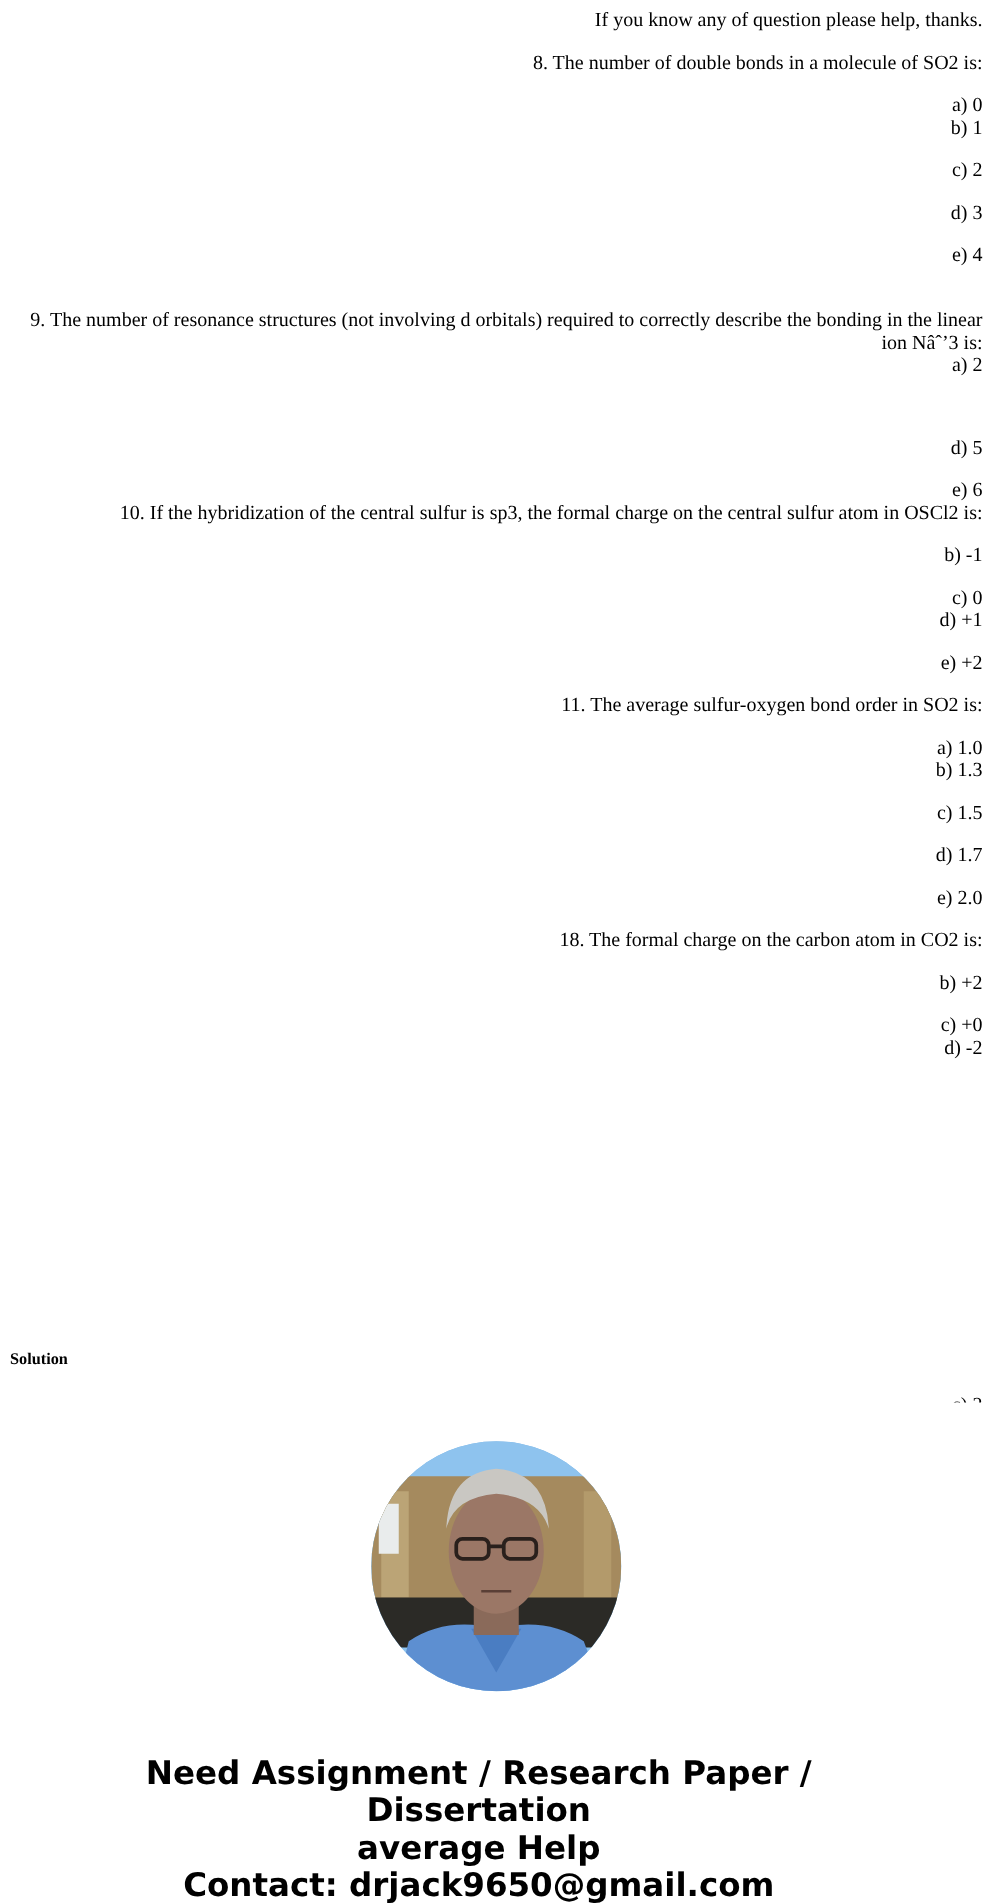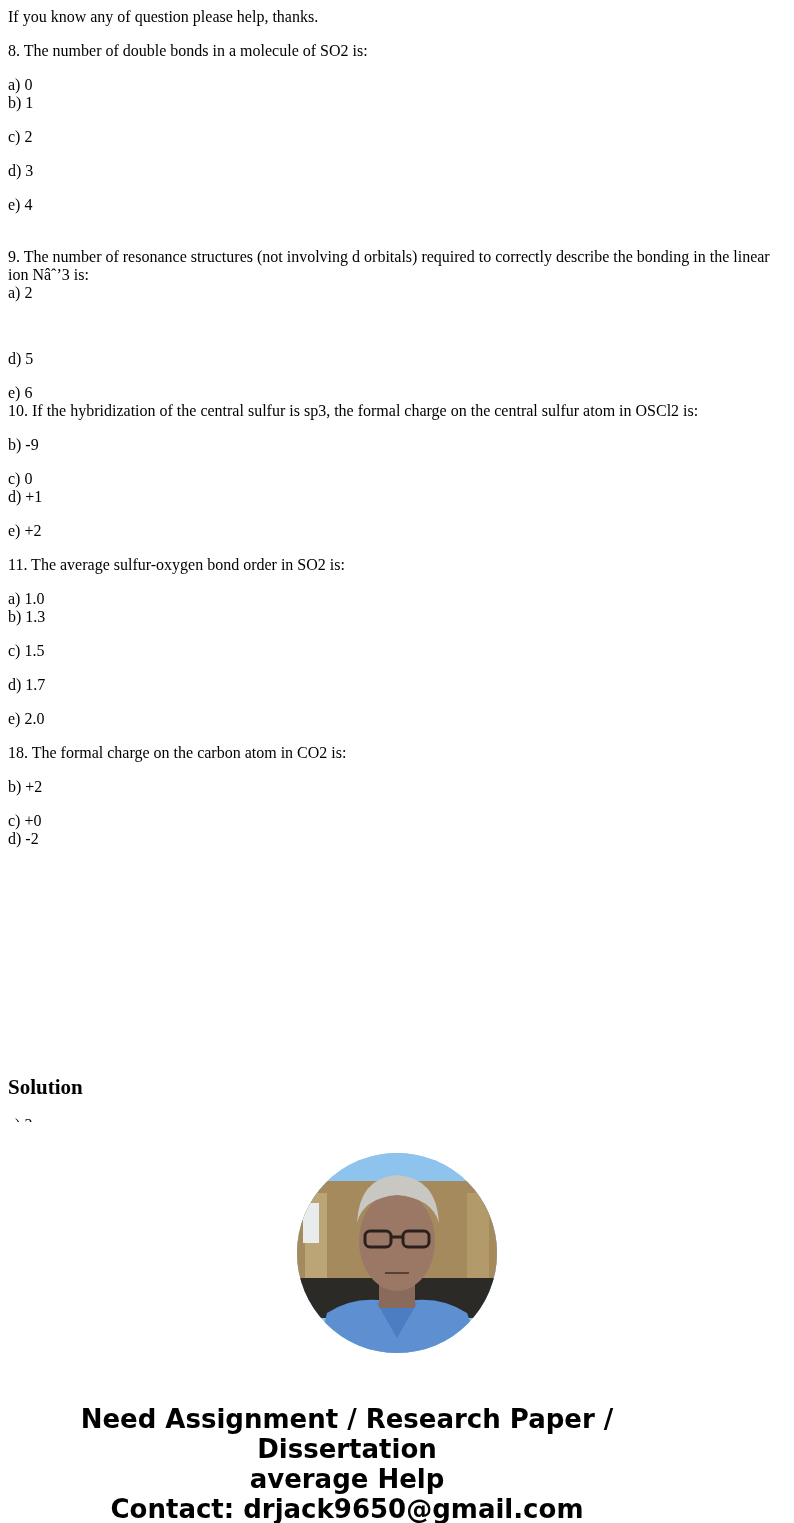--- a/index.html
+++ b/index.html
@@ -12,30 +12,30 @@
       font-size: 16px;
       line-height: 18px;
       color: #000000;
     }
     .question-body {
       position: absolute;
       left: 8px;
       top: 8px;
       width: 778px;
     }
-    .line { display: block; min-height: 18px; white-space: pre-wrap; }
+    .line { display: block; min-height: 18px; white-space: pre-wrap; text-align: right; }
     .gap { display: block; height: 16px; }
     .gap-lg { display: block; height: 34px; }
     .solution-title {
       position: absolute;
       left: 8px;
       top: 1076px;
       margin: 0;
       font-family: "Liberation Serif", "DejaVu Serif", serif;
-      font-size: 21px;
+      font-size: 13px;
       font-weight: bold;
       line-height: 22px;
     }
     .solution-clip {
       position: absolute;
       left: 8px;
       top: 1112px;
       width: 778px;
       height: 10px;
       overflow: hidden;
@@ -56,20 +56,21 @@
       position: absolute;
       left: 0;
       top: 1404px;
       width: 694px;
       text-align: center;
       font-family: "DejaVu Sans", "Liberation Sans", sans-serif;
       font-weight: bold;
       font-size: 26px;
       line-height: 30px;
       color: #000000;
+      padding-left: 36px;
     }
     .promo span { display: block; }
   </style>
 </head>
 <body>
 
 <div class="question-body">
   <span class="line">If you know any of question please help, thanks.</span>
   <span class="gap"></span>
 
@@ -90,21 +91,21 @@
   <span class="line">a) 2</span>
   <span class="gap"></span>
   <span class="gap"></span>
   <span class="gap"></span>
   <span class="line">d) 5</span>
   <span class="gap"></span>
   <span class="line">e) 6</span>
 
   <span class="line">10. If the hybridization of the central sulfur is sp3, the formal charge on the central sulfur atom in OSCl2 is:</span>
   <span class="gap"></span>
-  <span class="line">b) -9</span>
+  <span class="line">b) -1</span>
   <span class="gap"></span>
   <span class="line">c) 0</span>
   <span class="line">d) +1</span>
   <span class="gap"></span>
   <span class="line">e) +2</span>
   <span class="gap"></span>
 
   <span class="line">11. The average sulfur-oxygen bond order in SO2 is:</span>
   <span class="gap"></span>
   <span class="line">a) 1.0</span>

